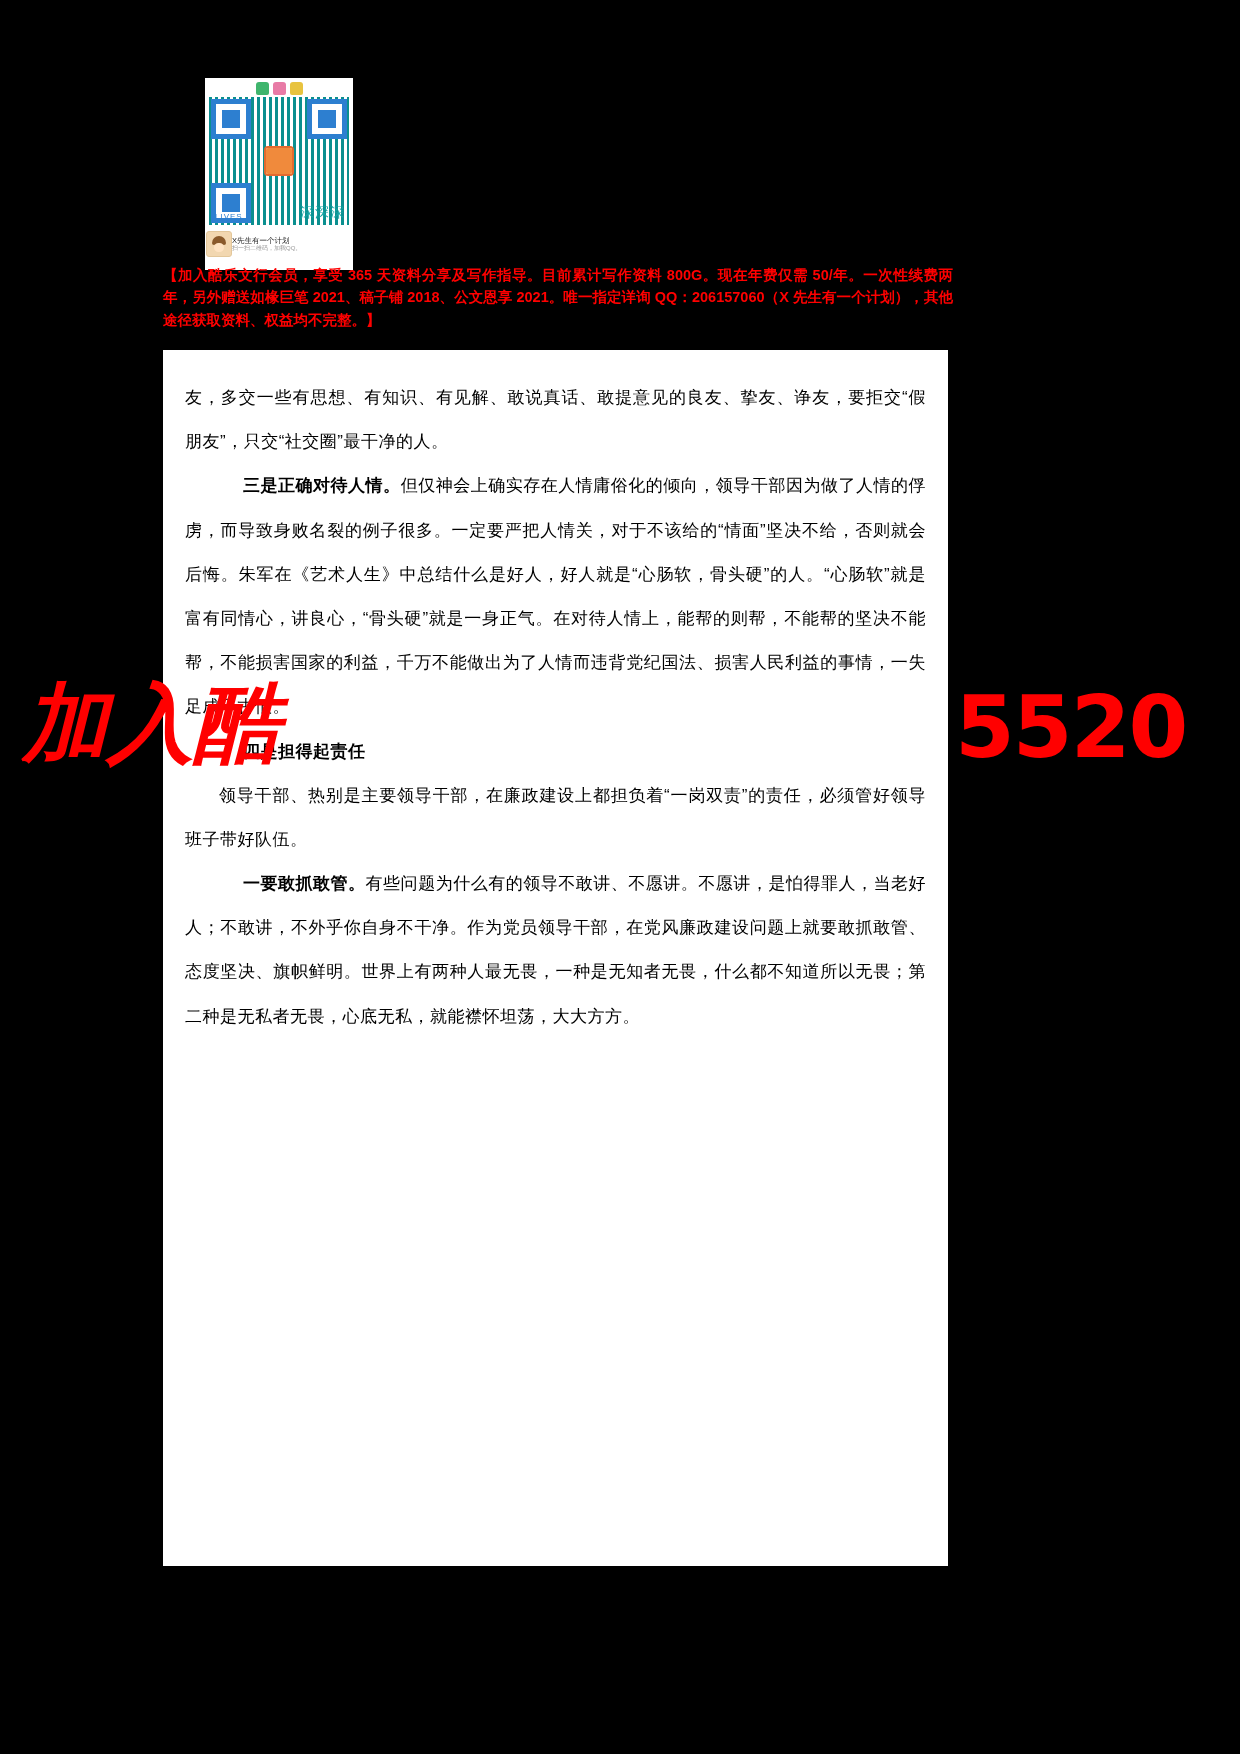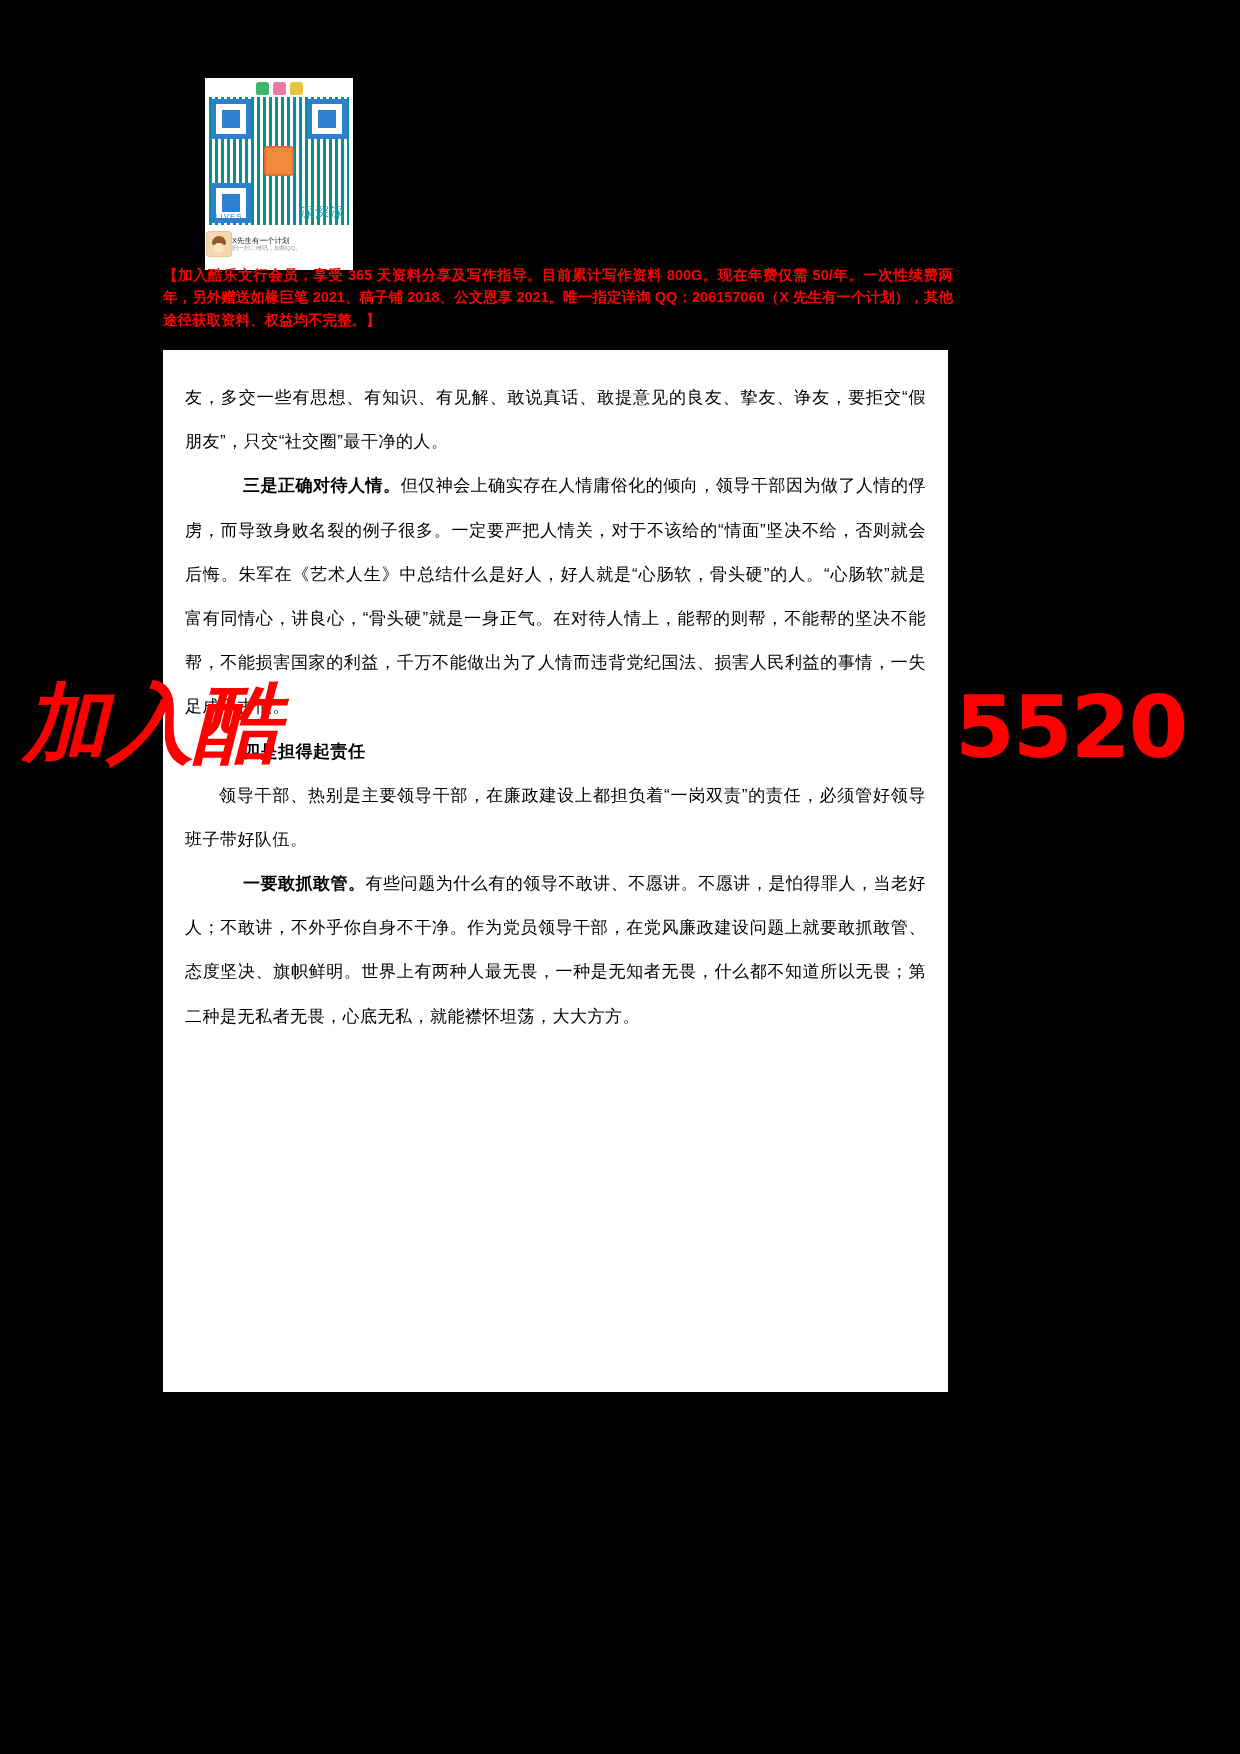--- a/index.html
+++ b/index.html
@@ -66,21 +66,21 @@
 
   
   #promo{
     position:absolute;left:163px;top:264px;width:790px;
     color:#ff0000;font-weight:bold;font-size:14.5px;line-height:1.55;
     text-align:justify;
   }
 
   
   #doc-page{
-    position:absolute;left:163px;top:350px;width:785px;height:1042px;
+    position:absolute;left:163px;top:350px;width:785px;height:1216px;
     background:#ffffff;color:#000000;
     box-sizing:border-box;
     padding:26px 22px 0 22px;
     font-family:"Liberation Sans","DejaVu Sans",sans-serif;
     overflow:hidden;
   }
   #doc-page p{
     margin:0 0 0 0;
     font-size:17px;
     line-height:2.6;

